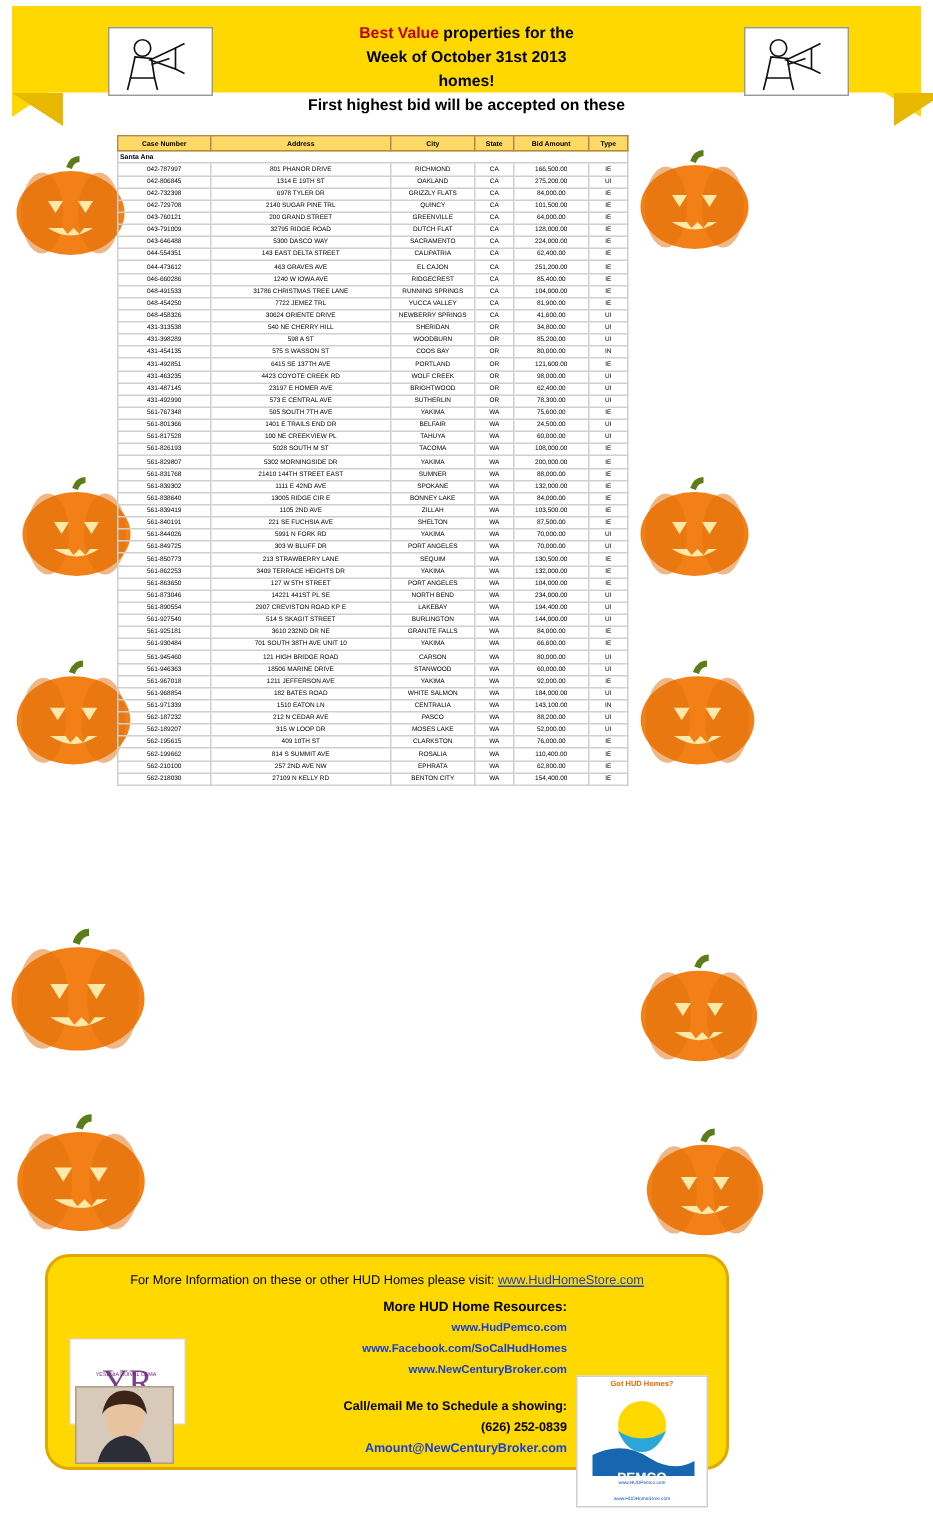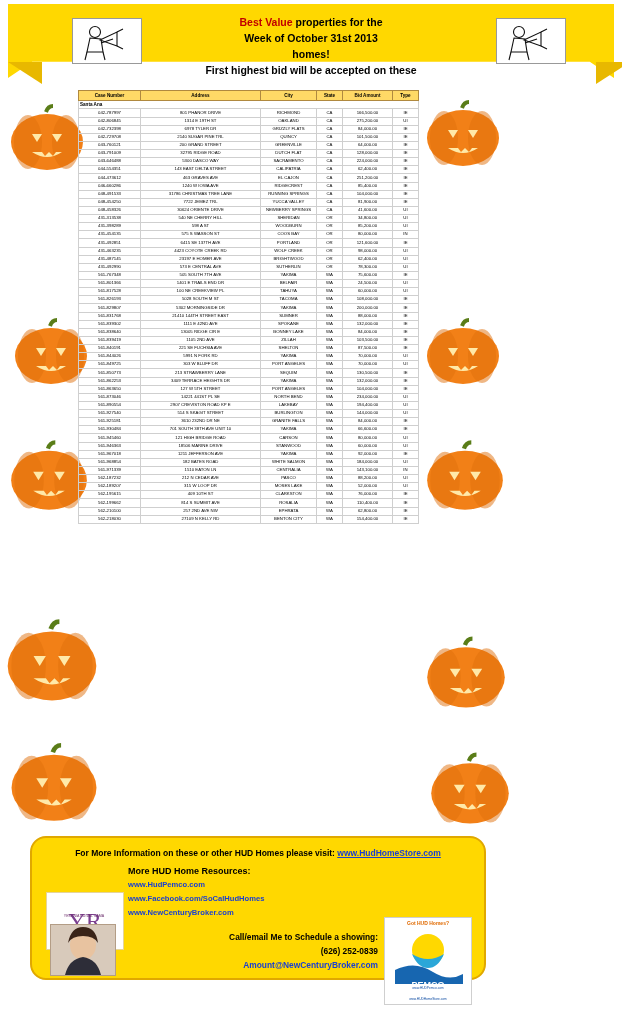--- a/index.html
+++ b/index.html
@@ -74,25 +74,25 @@
   .pumpkin{position:absolute;}
   .pumpkin svg{display:block;}
 
   
   .footer{
     position:absolute;left:30px;top:836px;width:452px;height:140px;
     background:#FFD800;border:2px solid #E0A800;border-radius:16px;
   }
   .footer-title{
     position:absolute;left:14px;top:10px;width:424px;text-align:center;
-    font-size:8.5px;font-weight:bold;color:#000;
+    font-size:8.5px;font-weight:normal;color:#000;
   }
   .footer-title .link{color:#1a3fd0;text-decoration:underline;}
   .footer-res{
-    position:absolute;left:96px;top:26px;width:250px;text-align:left;
+    position:absolute;left:96px;top:26px;width:250px;text-align:right;
     font-size:9px;font-weight:bold;color:#000;line-height:14px;
   }
   .footer-res .sub{font-size:7.6px;font-weight:bold;color:#1a3fd0;}
   .footer-call{
     position:absolute;left:96px;top:92px;width:250px;text-align:right;
     font-size:8.4px;font-weight:bold;color:#000;line-height:14px;
   }
   .footer-call .em{color:#1a3fd0;}
   .logo-box{
     position:absolute;left:14px;top:24px;width:76px;height:56px;background:#fff;

